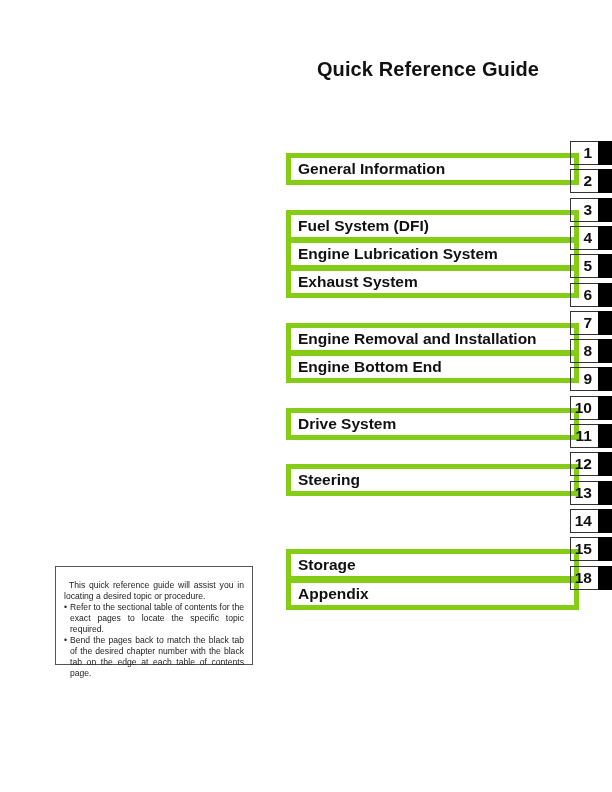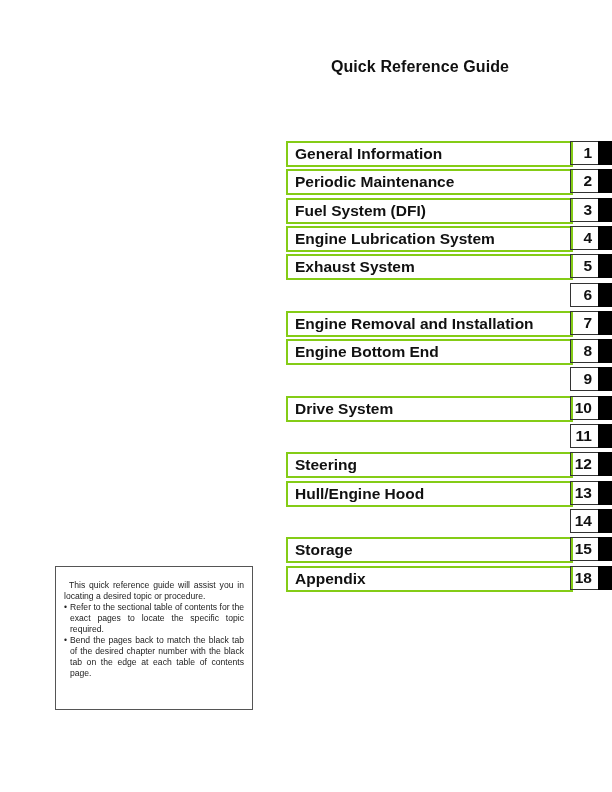--- a/index.html
+++ b/index.html
@@ -1,29 +1,29 @@
 <!DOCTYPE html>
 <html><head>
 <meta charset="utf-8">
 <style>
   html, body { margin:0; padding:0; }
   body { width:612px; height:792px; background:#ffffff; position:relative; overflow:hidden;
          font-family:"Liberation Sans", sans-serif; color:#111; }
-  .title { position:absolute; left:279px; top:58px; width:282px; text-align:center;
-           font-size:16px; font-weight:bold; letter-spacing:0.1px; }
+  .title { position:absolute; left:287px; top:58px; width:282px; text-align:center;
+           font-size:20px; font-weight:bold; letter-spacing:0.1px; }
   .toc { position:absolute; left:286px; top:141px; width:326px; }
   .row { position:absolute; left:0; height:24px; width:326px; }
-  .row .label { position:absolute; left:0; top:0; width:283px; height:22px;
-                border:2px solid #84cc16; box-sizing:content-box;text-decoration:underline; }
+  .row .label { position:absolute; left:0; top:12px; width:283px; height:22px;
+                border:5px solid #84cc16; box-sizing:content-box;text-decoration:underline; }
   .row .label span { position:absolute; left:7px; top:2px; font-size:15.5px; font-weight:bold; white-space:nowrap; }
   .row .num { position:absolute; left:284px; top:0; width:27px; height:22px;
               border:1px solid #333; border-left:1px solid #333; }
   .row .num span { position:absolute; right:6px; top:2px; font-size:15.5px; font-weight:bold; }
   .row .tab { position:absolute; left:312px; top:0; width:14px; height:24px; background:#000; }
-  .note { position:absolute; left:55px; top:566px; width:198px; height:144px;
+  .note { position:absolute; left:55px; top:566px; width:198px; height:99px;
           border:1px solid #555; box-sizing:border-box; padding:13px 8px 0 8px;
           font-size:8.6px; line-height:11px; color:#222; text-align:justify; }
   .note p { margin:0; }
   .note .intro { text-indent:5px; }
   .note .bullet { position:relative; padding-left:6px; }
   .note .bullet::before { content:"•"; position:absolute; left:0; top:0; }
 </style>
 </head>
 <body>
 
@@ -33,23 +33,20 @@
   <div class="row" style="top:0px">
     <div class="label">
         <span>General Information</span>
       </div>
     <div class="num">
         <span>1</span>
       </div>
     <div class="tab"></div>
   </div>
   <div class="row" style="top:28.3px">
-    <div class="label">
-        <span>Periodic Maintenance</span>
-      </div>
     <div class="num">
         <span>2</span>
       </div>
     <div class="tab"></div>
   </div>
   <div class="row" style="top:56.6px">
     <div class="label">
         <span>Fuel System (DFI)</span>
       </div>
     <div class="num">
@@ -123,23 +120,20 @@
   <div class="row" style="top:311.3px">
     <div class="label">
         <span>Steering</span>
       </div>
     <div class="num">
         <span>12</span>
       </div>
     <div class="tab"></div>
   </div>
   <div class="row" style="top:339.6px">
-    <div class="label">
-        <span>Hull/Engine Hood</span>
-      </div>
     <div class="num">
         <span>13</span>
       </div>
     <div class="tab"></div>
   </div>
   <div class="row" style="top:367.9px">
     <div class="num">
         <span>14</span>
       </div>
     <div class="tab"></div>

